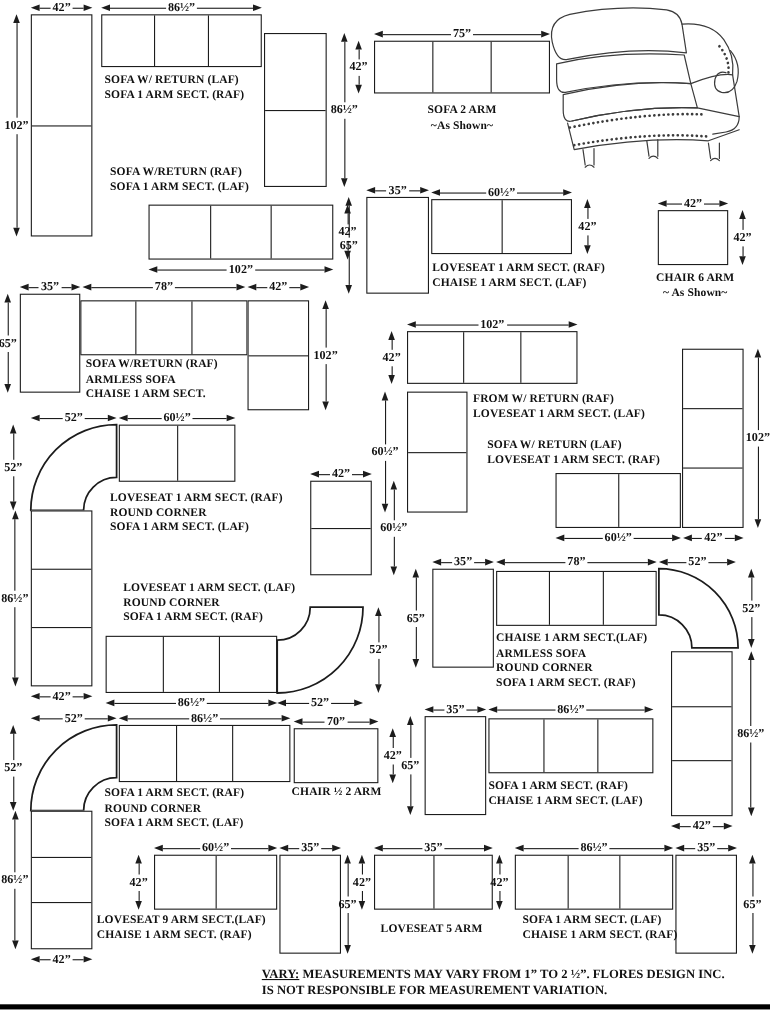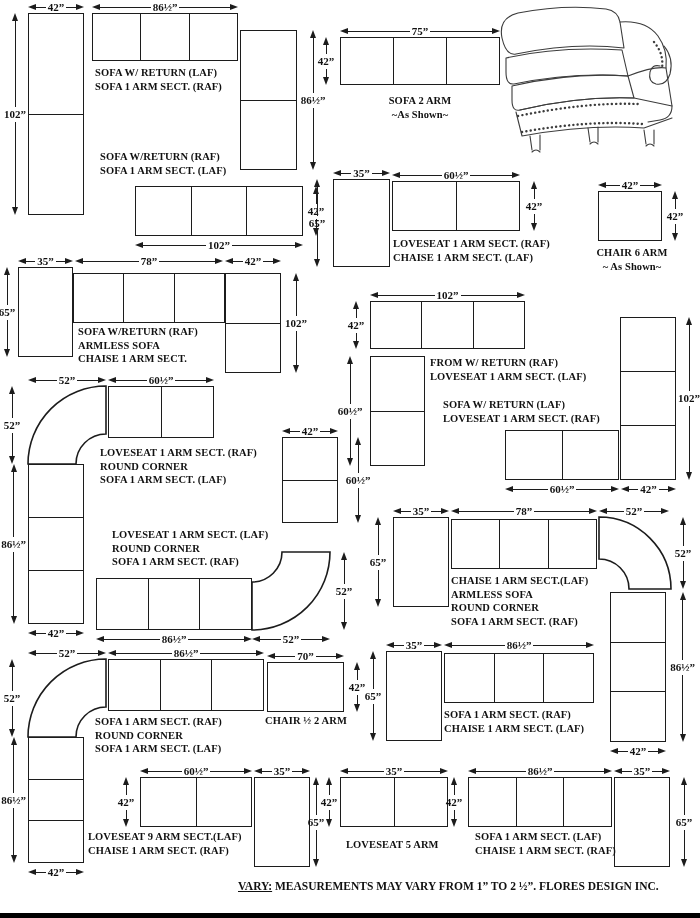--- a/index.html
+++ b/index.html
@@ -723,16 +723,17 @@
       <i class="ar d"></i>
     </div>
   <div class="lbl" style="left:475px;top:830px">
       <div>SOFA 1 ARM SECT. (LAF)</div>
       <div>CHAISE 1 ARM SECT. (RAF)</div>
     </div>
 
   <div class="note" style="left:238px;top:879px;width:462px">
     <span class="np">VARY:</span>
     <span>MEASUREMENTS MAY VARY FROM 1” TO 2 ½”. FLORES DESIGN INC.</span>
+    <div>IS NOT RESPONSIBLE FOR MEASUREMENT VARIATION.</div>
   </div>
   <div class="botbar"></div>
 
 </div>
 
 </body></html>

